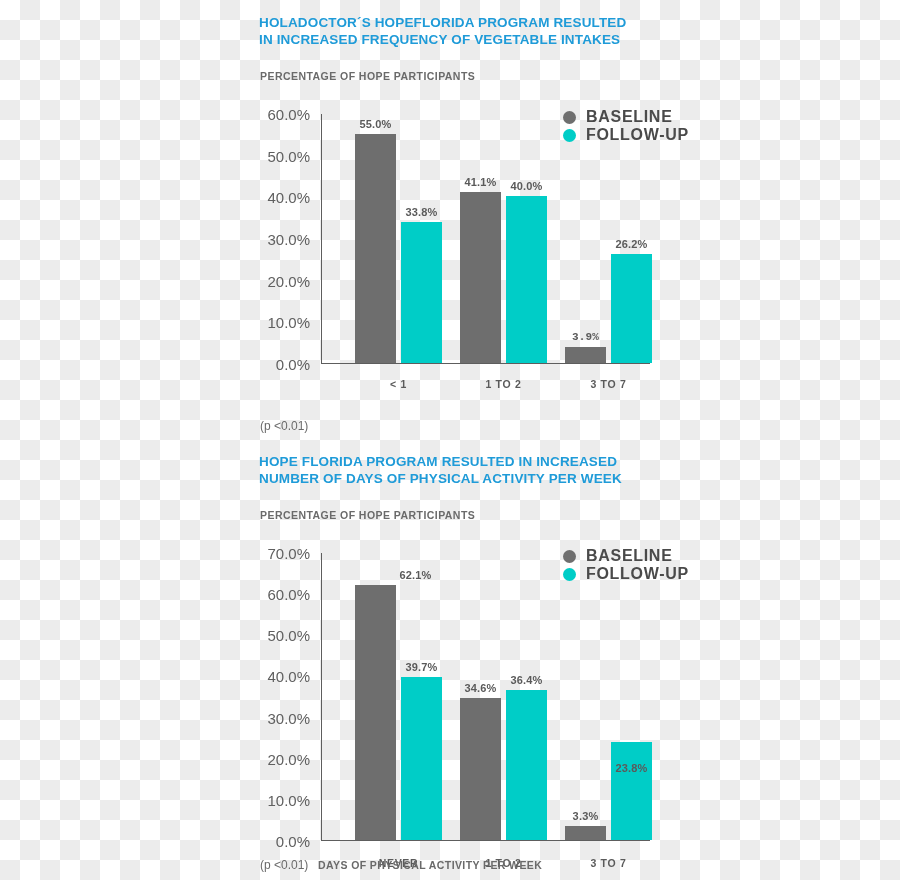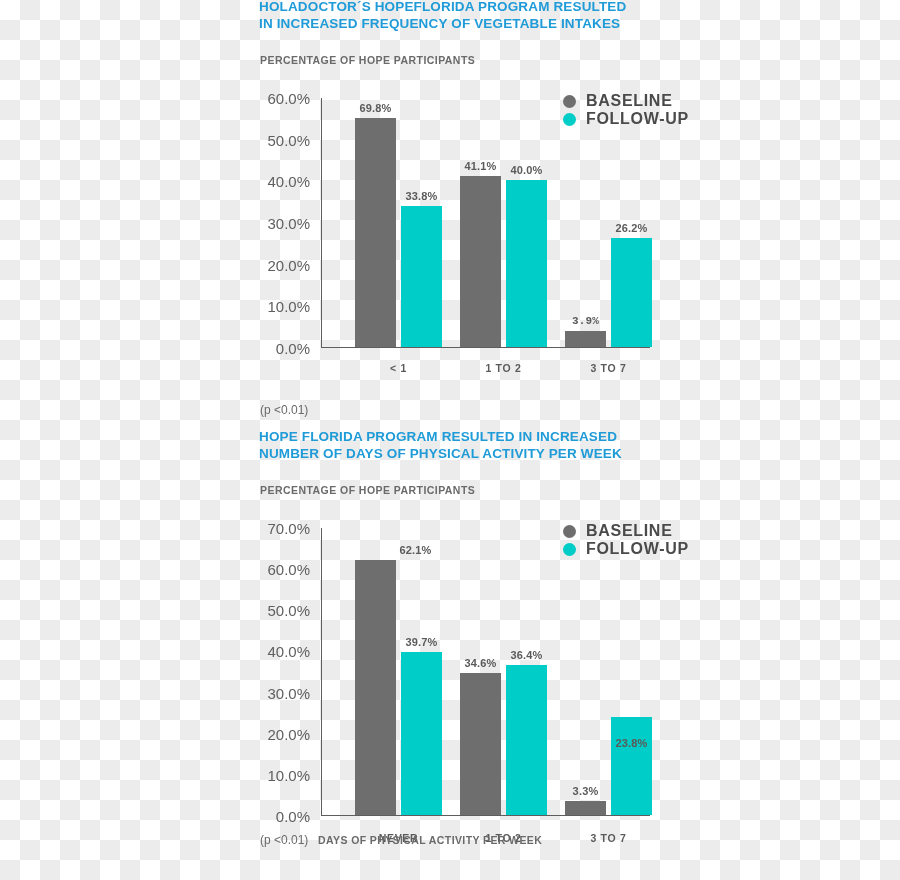--- a/index.html
+++ b/index.html
@@ -146,21 +146,21 @@
   .footnote .ftext {
     color: #6a6a6a;
     font-size: 10.5px;
     font-weight: bold;
     letter-spacing: 0.4px;
   }
 </style>
 </head>
 <body>
 
-<div class="panel" style="top:0;height:321px;">
+<div class="panel" style="top:16px;height:321px;">
   <div class="chart-title" style="top:-2px;">HOLADOCTOR´S HOPEFLORIDA PROGRAM RESULTED
 IN INCREASED FREQUENCY OF VEGETABLE INTAKES</div>
   <div class="axis-caption" style="top:54px;">PERCENTAGE OF HOPE PARTICIPANTS</div>
 
   <div class="plot" style="top:98px;height:250px;">
     <div class="axis-y-line"></div>
     <div class="axis-x-line"></div>
     <div id="p0-yticks">
         <div class="ytick" style="top: 250px;">0.0%</div>
         <div class="ytick" style="top: 208.333px;">10.0%</div>
@@ -172,21 +172,21 @@
       </div>
     <div id="p0-bars">
         <div class="bar baseline" style="left: 34px; width: 41px; height: 229.167px;"></div>
         <div class="bar followup" style="left: 80px; width: 41px; height: 140.833px;"></div>
         <div class="bar baseline" style="left: 139px; width: 41px; height: 171.25px;"></div>
         <div class="bar followup" style="left: 185px; width: 41px; height: 166.667px;"></div>
         <div class="bar baseline" style="left: 244px; width: 41px; height: 16.25px;"></div>
         <div class="bar followup" style="left: 290px; width: 41px; height: 109.167px;"></div>
       </div>
     <div id="p0-blabels">
-        <div class="bar-label" style="left: 54.5px; top: 3.83333px;">69.8%</div>
+        <div class="bar-label" style="left: 54.5px; top: 3.83333px;">55.0%</div>
         <div class="bar-label" style="left: 100.5px; top: 92.1667px;">33.8%</div>
         <div class="bar-label" style="left: 159.5px; top: 61.75px;">41.1%</div>
         <div class="bar-label" style="left: 205.5px; top: 66.3333px;">40.0%</div>
         <div class="bar-label" style="left: 264.5px; top: 216.75px; font-family: Liberation Mono, monospace;">3.9%</div>
         <div class="bar-label" style="left: 310.5px; top: 123.833px;">26.2%</div>
       </div>
   </div>
 
   <div id="p0-cats" style="position:absolute;left:321px;top:362px;width:339px;height:14px;">
       <div class="cat-label" style="left: 77.5px; top: 0px;">&lt; 1</div>
@@ -203,21 +203,21 @@
       <span class="legend-dot followup"></span>
       <span class="legend-text">FOLLOW-UP</span>
     </div>
   </div>
 
   <div class="footnote" style="left:260px;top:403px;">
     <span class="pval">(p &lt;0.01)</span>
   </div>
 </div>
 
-<div class="panel" style="top:415px;height:440px;">
+<div class="panel" style="top:440px;height:440px;">
   <div class="chart-title" style="top:13px;">HOPE FLORIDA PROGRAM RESULTED IN INCREASED
 NUMBER OF DAYS OF PHYSICAL ACTIVITY PER WEEK</div>
   <div class="axis-caption" style="top:69px;">PERCENTAGE OF HOPE PARTICIPANTS</div>
 
   <div class="plot" style="top:113px;height:288px;">
     <div class="axis-y-line"></div>
     <div class="axis-x-line"></div>
     <div id="p1-yticks">
         <div class="ytick" style="top: 288px;">0.0%</div>
         <div class="ytick" style="top: 246.857px;">10.0%</div>

